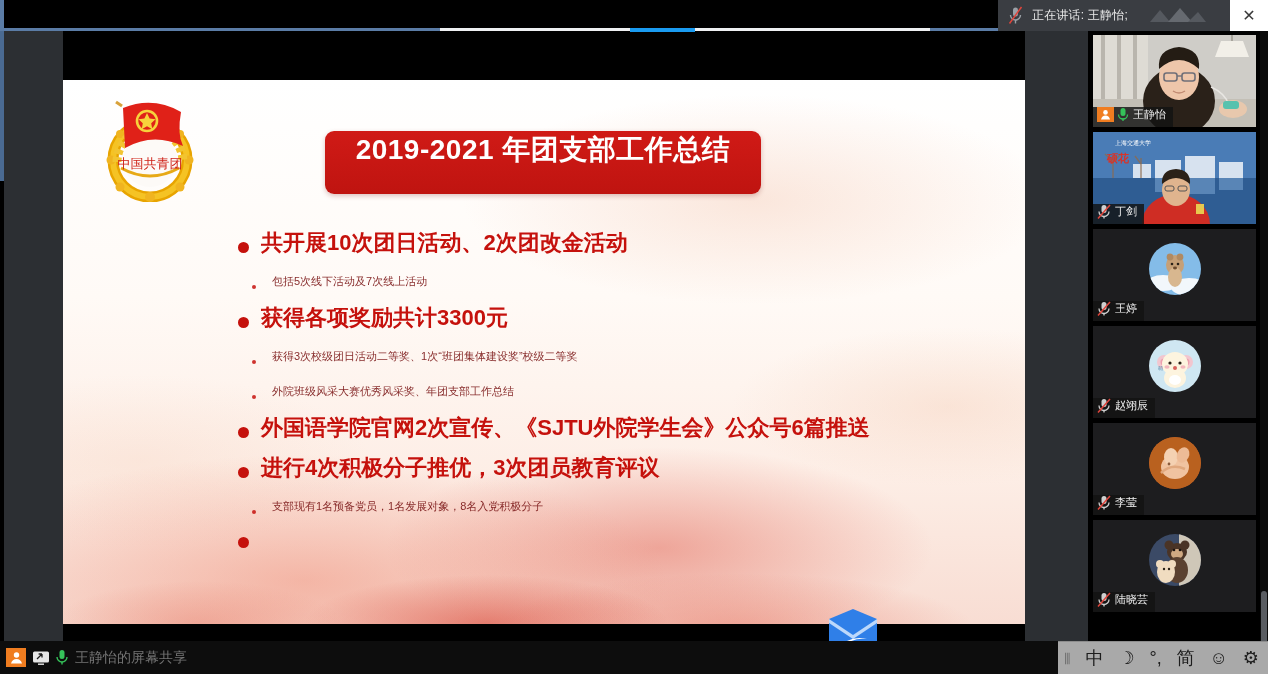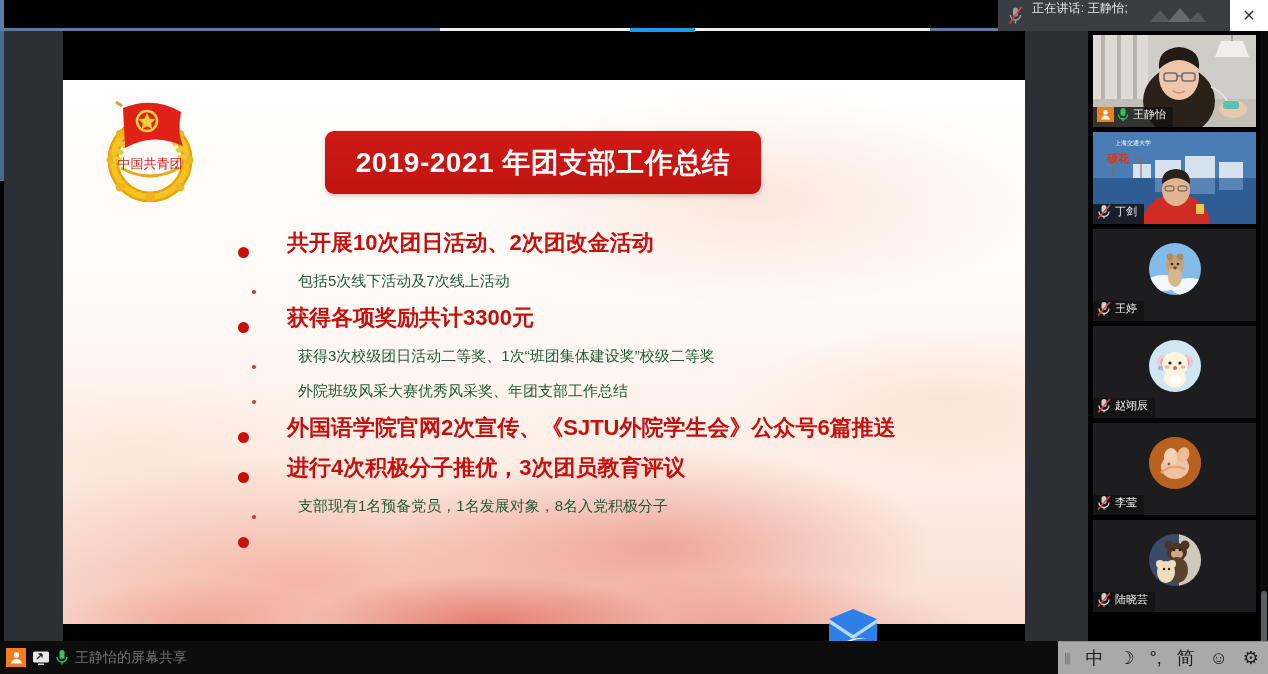--- a/index.html
+++ b/index.html
@@ -38,21 +38,21 @@
   .win-title {
     position: absolute; left: 0; top: 0; width: 1268px; height: 30px;
     line-height: 30px; text-align: center;
     font-size: 13px; color: #2b2b2b;
   }
 
   
   .speaking-banner {
     position: absolute; right: 38px; top: 0; width: 232px; height: 31px;
     background: #3a3d42;
-    display: flex; z-index: 5;
+    display: flex; align-items: center; z-index: 5;
   }
   .speaking-banner .mic-off-box {
     width: 34px; height: 31px; display: flex; align-items: center; justify-content: center;
   }
   .speaking-banner .speaking-text {
     font-size: 12px; color: #e9e9e9; white-space: nowrap; letter-spacing: .2px;
   }
   .banner-waves {
     position: absolute; left: 148px; top: 4px; width: 60px; height: 24px;
     opacity: .55;
@@ -104,43 +104,43 @@
 
   
   .emblem { position: absolute; left: 28px; top: 12px; width: 118px; height: 110px; }
 
   
   .title-banner {
     position: absolute; left: 262px; top: 51px;
     width: 436px; height: 63px;
     background: linear-gradient(180deg,#d01a16 0%, #bf1410 100%);
     border-radius: 9px;
-    display: flex; align-items: center; justify-content: center;
+    display: flex; justify-content: center;
     box-shadow: 0 2px 5px rgba(120,20,15,.25);
   }
   .title-banner span {
     color: #ffffff; font-size: 28px; font-weight: bold; letter-spacing: .5px;
     white-space: nowrap;
   }
 
   
   .bullets { position: absolute; left: 175px; top: 148px; width: 780px; }
-  .b-row { display: flex; align-items: flex-end; white-space: nowrap; gap: 26px; }
+  .b-row { display: flex; align-items: center; white-space: nowrap; }
   .b-row.lvl1 { margin-bottom: 10px; }
   .b-row.lvl2 { margin-bottom: 9px; padding-left: 14px; }
   .dot1 {
     width: 11px; height: 11px; border-radius: 50%; background: #c5110c;
     margin-right: 12px; margin-top: 9px; flex: none;
   }
   .dot2 {
     width: 4px; height: 4px; border-radius: 50%; background: #c5110c;
     margin-right: 16px; margin-top: 11px; flex: none; opacity: .85;
   }
   .t1 { font-size: 22px; font-weight: bold; color: #c5110c; line-height: 30px; }
-  .t2 { font-size: 15px; font-weight: normal; color: #14532d; line-height: 26px; opacity: .95; }
+  .t2 { font-size: 11px; font-weight: normal; color: #7f1d1d; line-height: 26px; opacity: .95; }
 
   
   .mail-deco { position: absolute; left: 760px; top: 578px; width: 60px; height: 44px; }
 
   
   .rail {
     position: absolute; left: 1088px; top: 31px; width: 172px; height: 643px;
     background: #000000;
   }
   .rail-gap {

